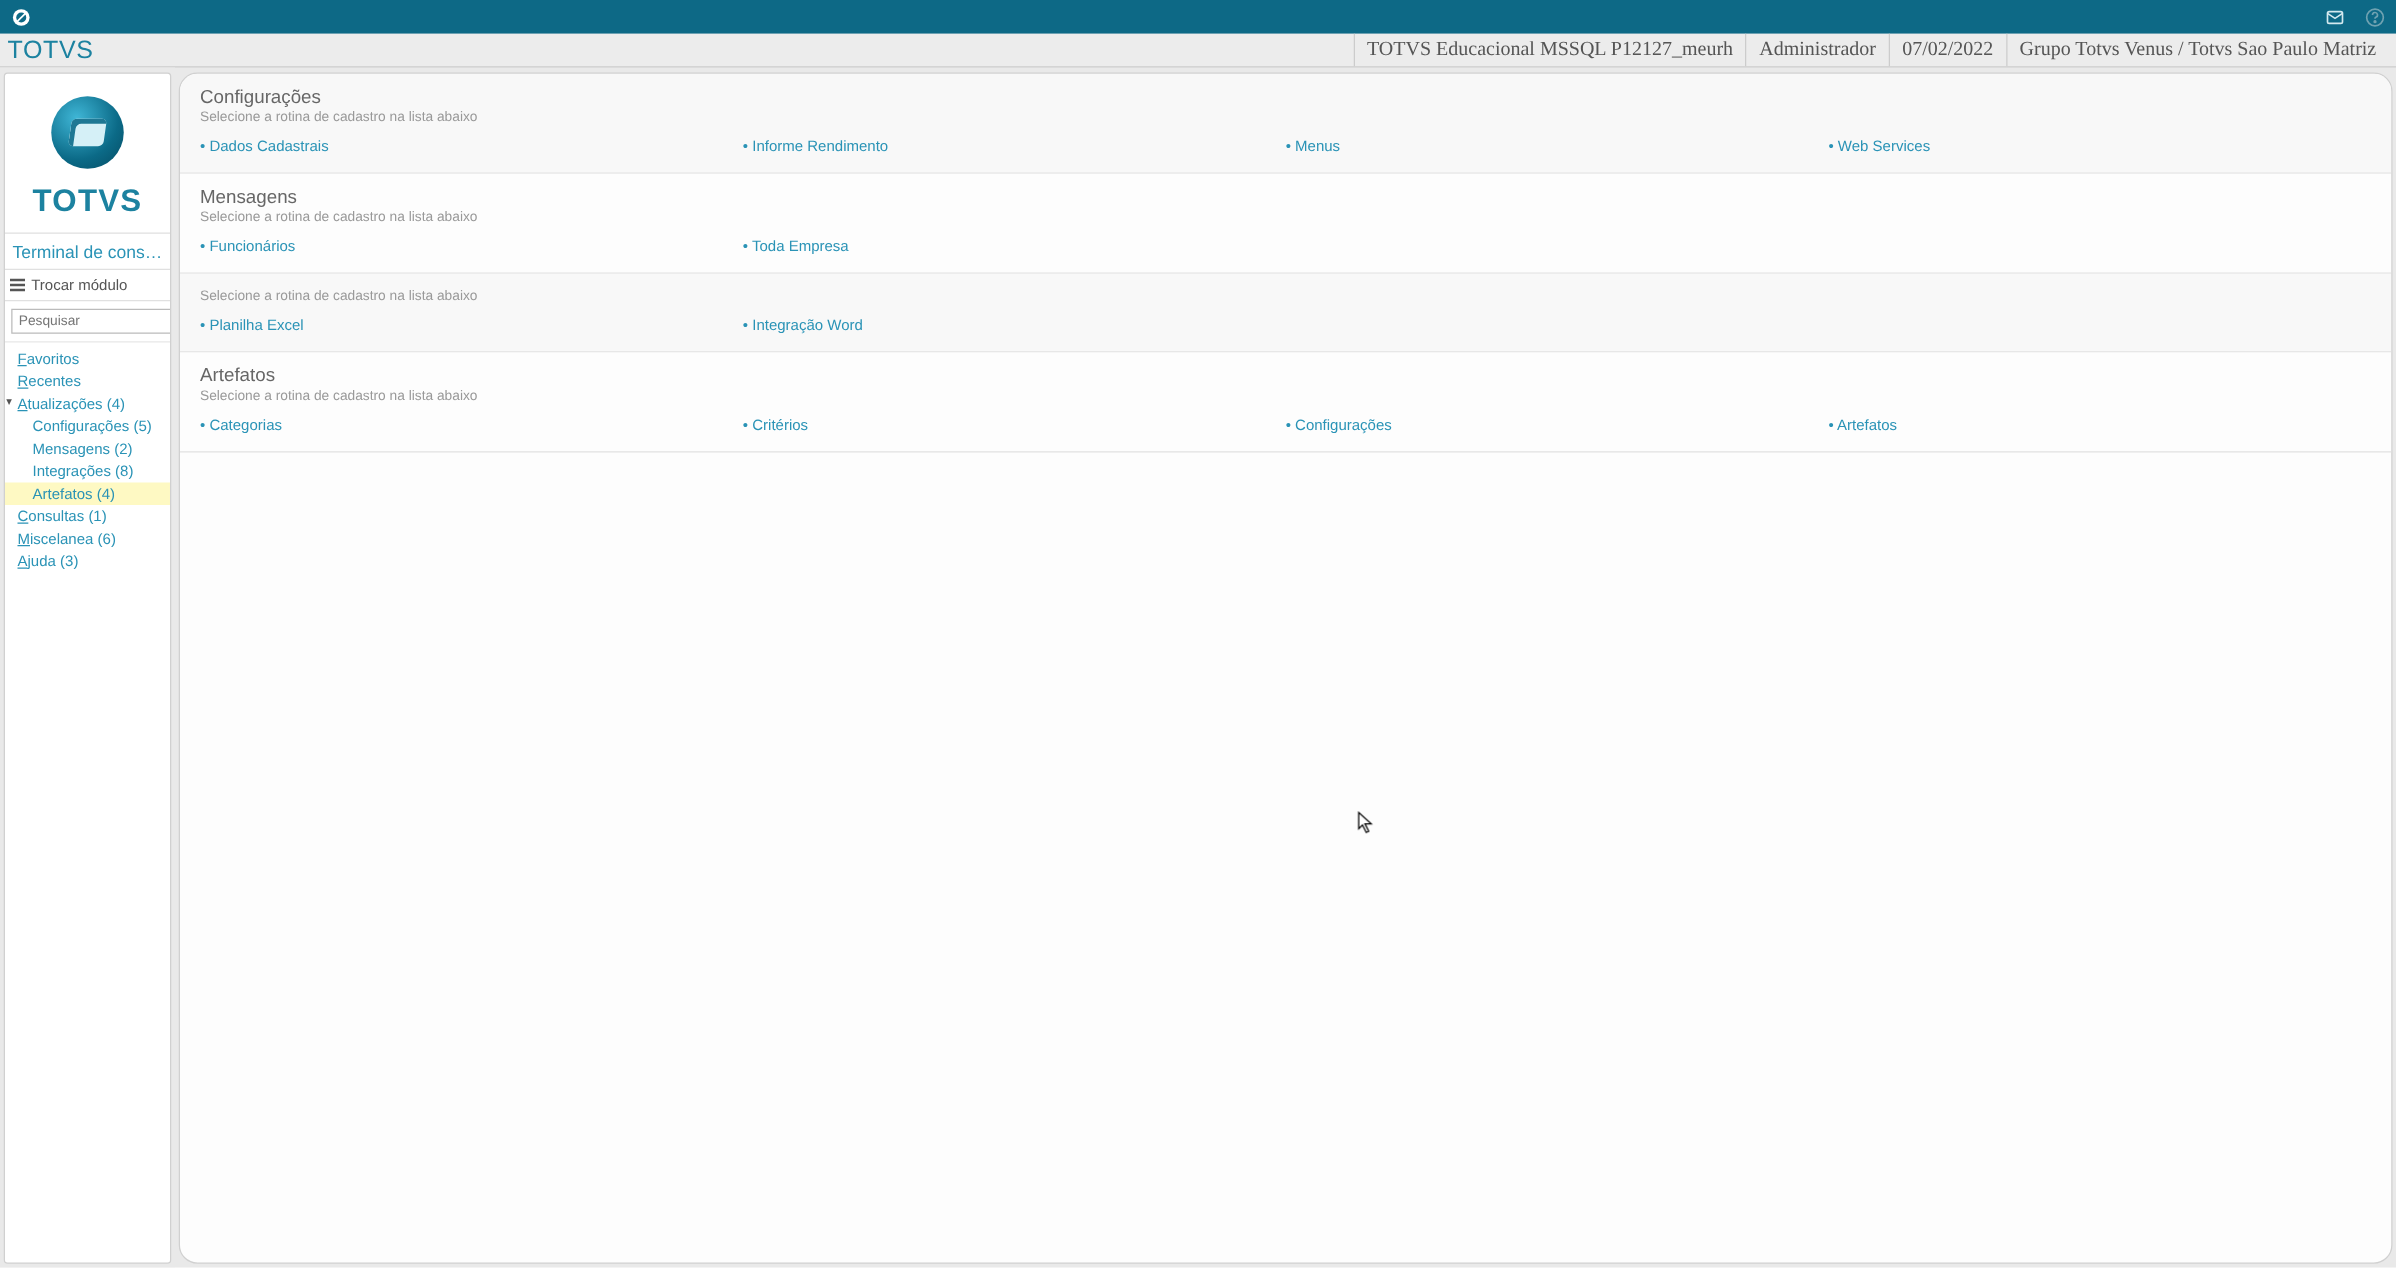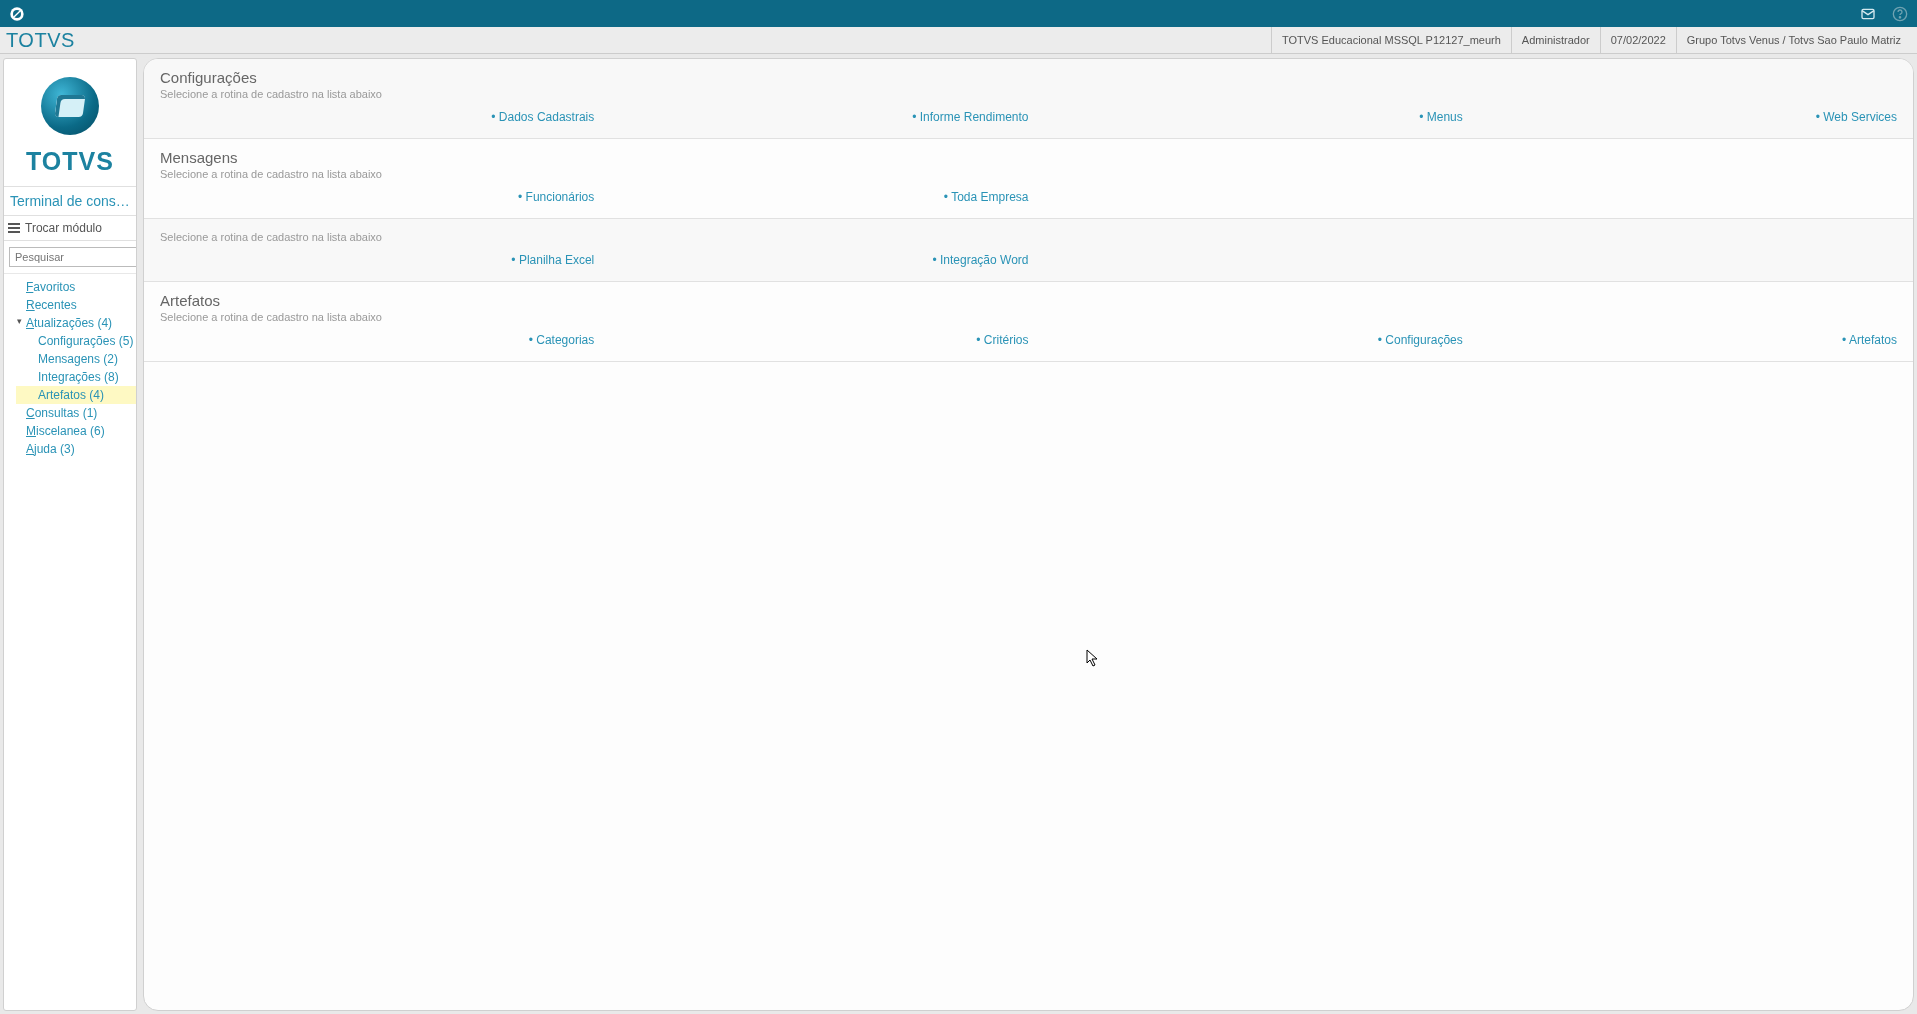--- a/index.html
+++ b/index.html
@@ -34,22 +34,23 @@
   }
   .brand {
     color: #1c82a0;
     font-size: 20px;
     letter-spacing: 0.5px;
   }
   .header-info {
     display: flex;
     align-items: stretch;
     height: 100%;
-    font-size: 11px;
+    font-size: 16px;
     color: #555;
+    font-family: Liberation Serif, serif;
   }
   .header-info-cell {
     padding: 0 10px;
     display:flex;
     align-items:center;
     border-left: 1px solid #ccc;
   }
 
   .main {
     display: flex;
@@ -133,21 +134,21 @@
   }
   .search-input {
     flex:1;
     border:1px solid #bbb;
     padding: 3px 5px;
     font-size: 11px;
     color:#555;
   }
 
   .nav {
-    padding: 4px 0 0 12px;
+    padding: 4px 0 0 0;
     font-size: 12px;
   }
   .nav a {
     display:block;
     color:#2a93b6;
     text-decoration:none;
     padding: 2px 0 2px 10px;
     cursor:pointer;
   }
   .nav a .ul { text-decoration: underline; }
@@ -195,21 +196,20 @@
     margin-top: 2px;
   }
   .links {
     display:flex;
     margin-top: 10px;
     flex-wrap: wrap;
   }
   .link-col {
     width: 25%;
     min-width: 200px;
-    text-align: right;
   }
   .link-item {
     color:#2a93b6;
     font-size: 12px;
     cursor:pointer;
   }
   .link-item::before {
     content:"• ";
     color:#2a93b6;
   }

